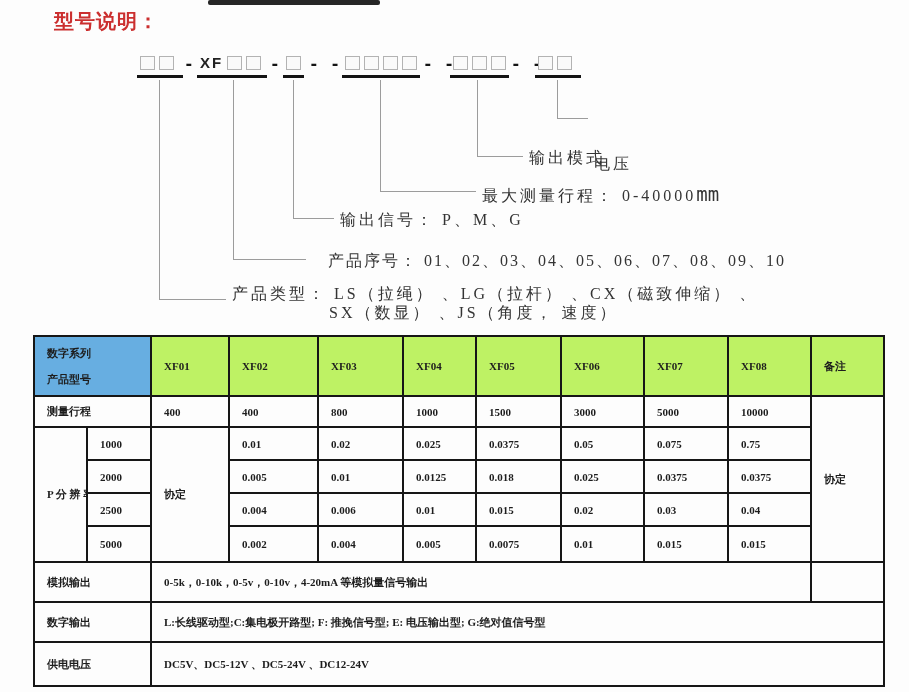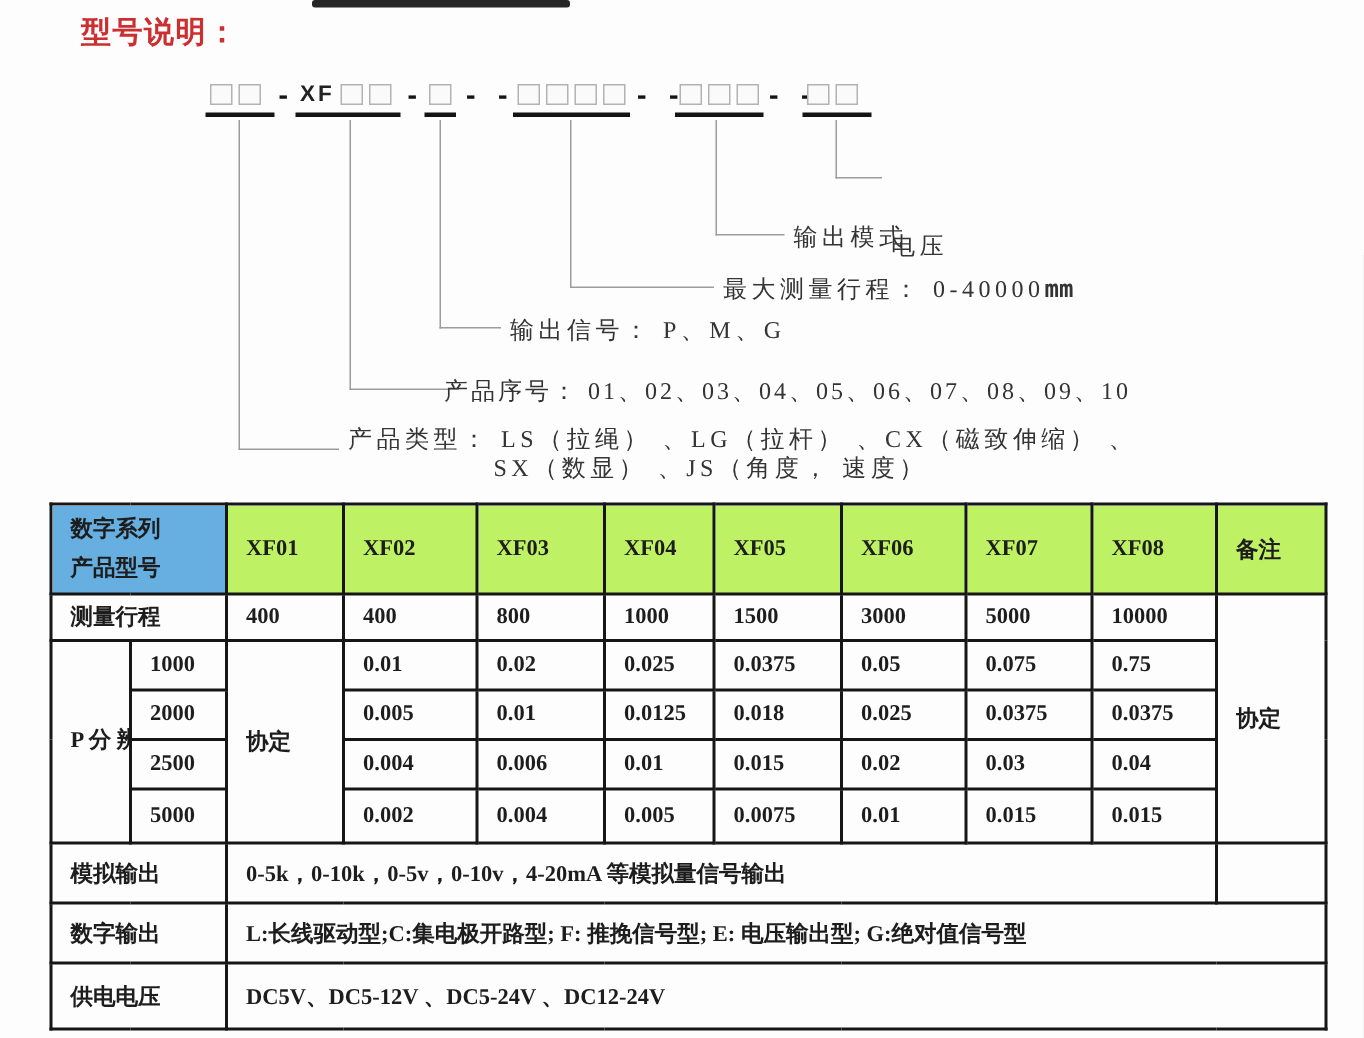--- a/index.html
+++ b/index.html
@@ -18,28 +18,28 @@
   .fprefix{font-family:"Liberation Sans",sans-serif;font-weight:bold;font-size:15px;color:#222;
            letter-spacing:2px;line-height:14px;}
   .fsep{position:absolute;top:54px;font-family:"DejaVu Sans Mono",monospace;font-weight:bold;
         font-size:16px;color:#141414;white-space:pre;letter-spacing:1px;}
 
   
   .leader{position:absolute;border-left:1px solid #9c9c9c;border-bottom:1px solid #9c9c9c;}
 
   
   .callout{position:absolute;font-size:16px;color:#343434;letter-spacing:3px;white-space:nowrap;}
-  .callout .unit{font-family:"DejaVu Sans Mono",monospace;font-weight:bold;letter-spacing:0;font-size:16px;}
+  .callout .unit{font-family:"DejaVu Sans Mono",monospace;font-weight:normal;letter-spacing:0;font-size:19px;}
   .callout.two-line{line-height:19px;}
   .callout .indent{margin-left:97px;letter-spacing:3px;}
 
   
   table.spec{position:absolute;left:33px;top:335px;width:850px;height:352px;
              border-collapse:collapse;table-layout:fixed;
-             font-family:"Liberation Serif",serif;font-weight:bold;font-size:15px;}
+             font-family:"Liberation Serif",serif;font-weight:bold;font-size:11px;}
   table.spec td{border:2px solid #161616;padding:0 0 0 12px;text-align:left;vertical-align:middle;
                 overflow:hidden;white-space:nowrap;}
   td.thl{border-left:1px solid #8f8f8f;}
   td.thr{border-right:1px solid #8f8f8f;}
   td.head{background:#bef264;vertical-align:top;padding-top:8px;text-align:center;padding-left:0;}
   td.head-label{background:#67aee1;vertical-align:top;text-align:left;padding:6px 0 0 10px;line-height:26px;}
   td.ctr{text-align:center;padding-left:0;}
   td.plabel{white-space:pre-line;line-height:33px;padding:1px 0 0 14px;vertical-align:top;}
   td.rowlab{padding-left:10px;}
 </style>
@@ -89,21 +89,21 @@
   <div class="leader" style="left:477px;top:80px;width:45px;height:76px;"></div>
   <div class="leader" style="left:380px;top:80px;width:95px;height:111px;"></div>
   <div class="leader" style="left:293px;top:80px;width:40px;height:138px;"></div>
   <div class="leader" style="left:233px;top:80px;width:72px;height:179px;"></div>
   <div class="leader" style="left:159px;top:80px;width:66px;height:219px;"></div>
 
   <div class="callout" style="left:594px;top:110px;margin-top:44px;">电压</div>
   <div class="callout" style="left:529px;top:148px;">输出模式</div>
   <div class="callout" style="left:482px;top:183px;"><span>最大测量行程： 0-40000</span><span class="unit">mm</span></div>
   <div class="callout" style="left:340px;top:210px;">输出信号： P、M、G</div>
-  <div class="callout" style="left:296px;top:251px;letter-spacing:2px;">产品序号： 01、02、03、04、05、06、07、08、09、10</div>
+  <div class="callout" style="left:328px;top:251px;letter-spacing:2px;">产品序号： 01、02、03、04、05、06、07、08、09、10</div>
   <div class="callout two-line" style="left:232px;top:284px;">
     <div>产品类型： LS（拉绳） 、LG（拉杆） 、CX（磁致伸缩） 、</div>
     <div class="indent">SX（数显） 、JS（角度， 速度）</div>
   </div>
 
   <table class="spec">
     <colgroup>
       <col style="width:53px">
         <col style="width:64px">
         <col style="width:78px">

